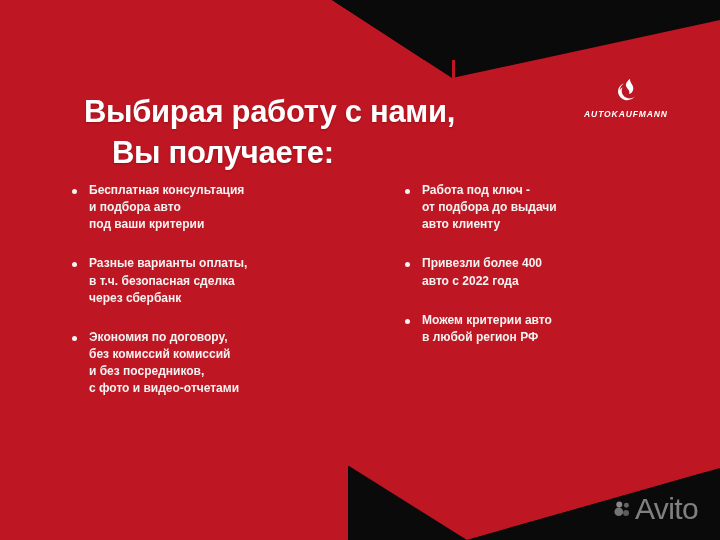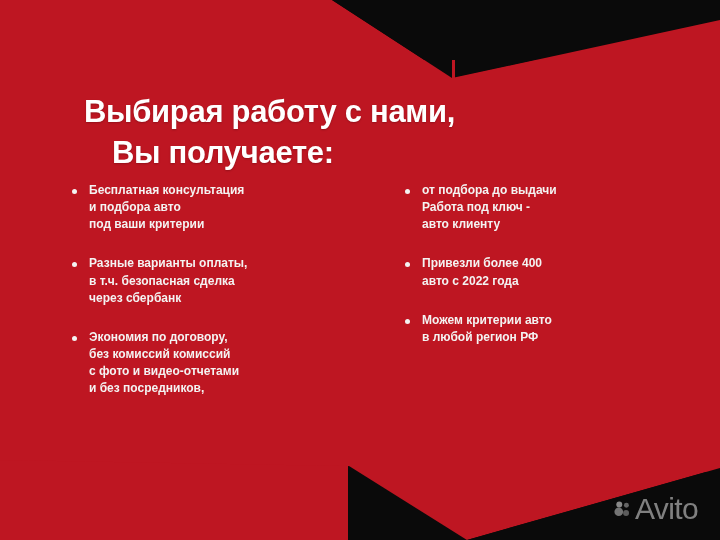--- a/index.html
+++ b/index.html
@@ -164,20 +164,27 @@
     <polygon points="720,468 720,540 467,540" fill="#0a0a0a"></polygon>
   </svg>
 
   <div id="content">
 
     <h1 class="headline">
       <span class="line line1">Выбирая работу с нами,</span>
       <span class="line line2">Вы получаете:</span>
     </h1>
 
+    <div class="brand">
+      <svg class="brand-mark" viewBox="0 0 34 34">
+        <path d="M21.5 3.2c-0.2 3.1 1.6 5.2 2.8 7.4 1.4 2.6 1.3 5.4-0.4 7.6-0.8 1.1-2 1.9-3.3 2.2 0.5-1.6 0.3-3.2-0.6-4.6-0.8-1.3-1.9-2.3-2.6-3.7-0.8-1.6-0.6-3.3 0.3-4.8 1-1.6 2.4-2.8 3.8-4.1z" fill="#ffffff"></path>
+        <path d="M14.6 8.1c-3.6 1.6-6.2 4.6-6.6 8.4-0.5 4.6 2.5 8.8 7 10.3 4.1 1.4 8.8 0.2 11.6-2.9-2.7 1.7-6.1 2-9 0.8-3.3-1.3-5.5-4.3-5.5-7.7 0-1.5 0.4-2.9 1.1-4.2-1.6 0.8-2.9 2.2-3.4 3.9 0-3.2 1.7-6.2 4.8-8.6z" fill="#ffffff"></path>
+      </svg>
+      <span class="brand-name">AUTOKAUFMANN</span>
+    </div>
 
     <div class="col col-left">
       <div class="bullet">
         <span class="dot"></span>
         <span class="txt">
           <span>Бесплатная консультация</span>
           <span>и подбора авто</span>
           <span>под ваши критерии</span>
         </span>
       </div>
@@ -187,32 +194,32 @@
           <span>Разные варианты оплаты,</span>
           <span>в т.ч. безопасная сделка</span>
           <span>через сбербанк</span>
         </span>
       </div>
       <div class="bullet">
         <span class="dot"></span>
         <span class="txt">
           <span>Экономия по договору,</span>
           <span>без комиссий комиссий</span>
+          <span>и без посредников,</span>
           <span>с фото и видео-отчетами</span>
-          <span>и без посредников,</span>
         </span>
       </div>
     </div>
 
     <div class="col col-right">
       <div class="bullet">
         <span class="dot"></span>
         <span class="txt">
+          <span>Работа под ключ -</span>
           <span>от подбора до выдачи</span>
-          <span>Работа под ключ -</span>
           <span>авто клиенту</span>
         </span>
       </div>
       <div class="bullet">
         <span class="dot"></span>
         <span class="txt">
           <span>Привезли более 400</span>
           <span>авто с 2022 года</span>
         </span>
       </div>

